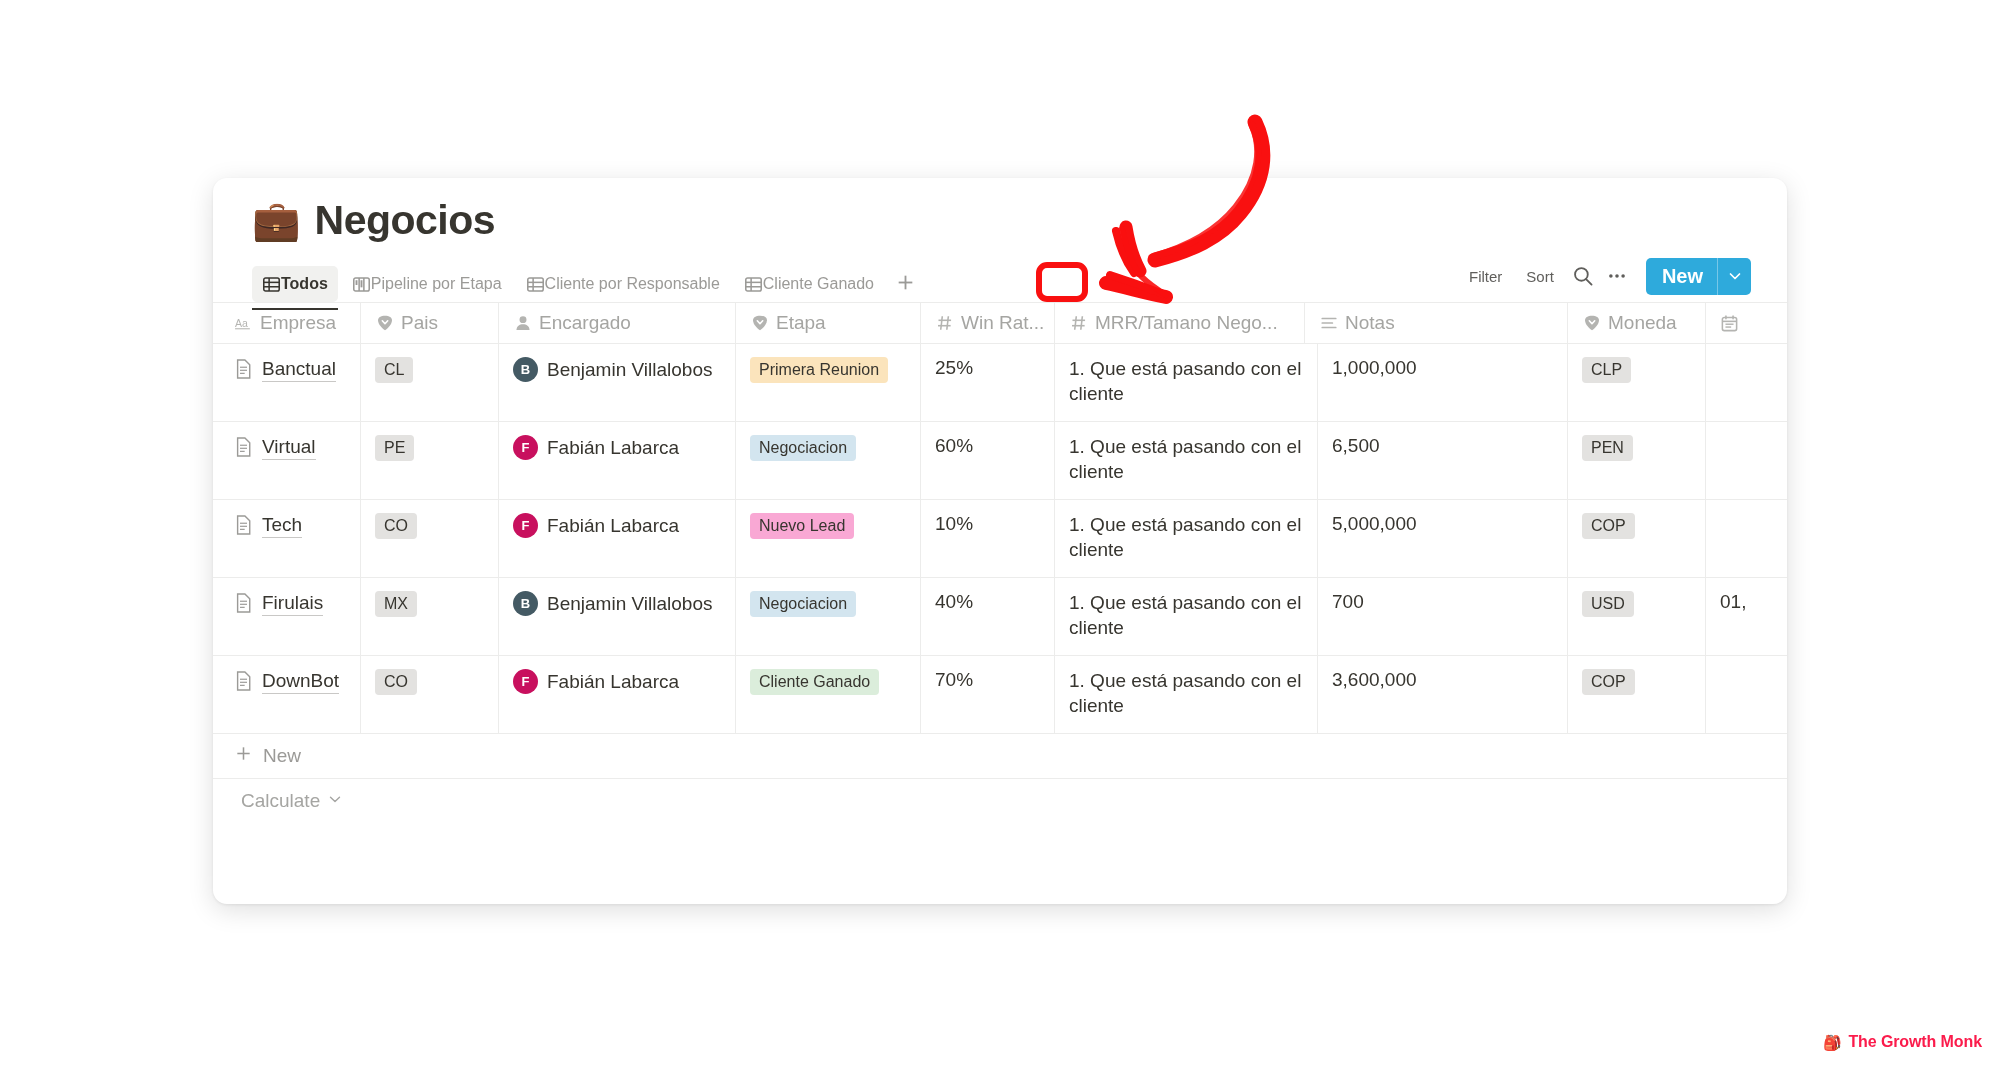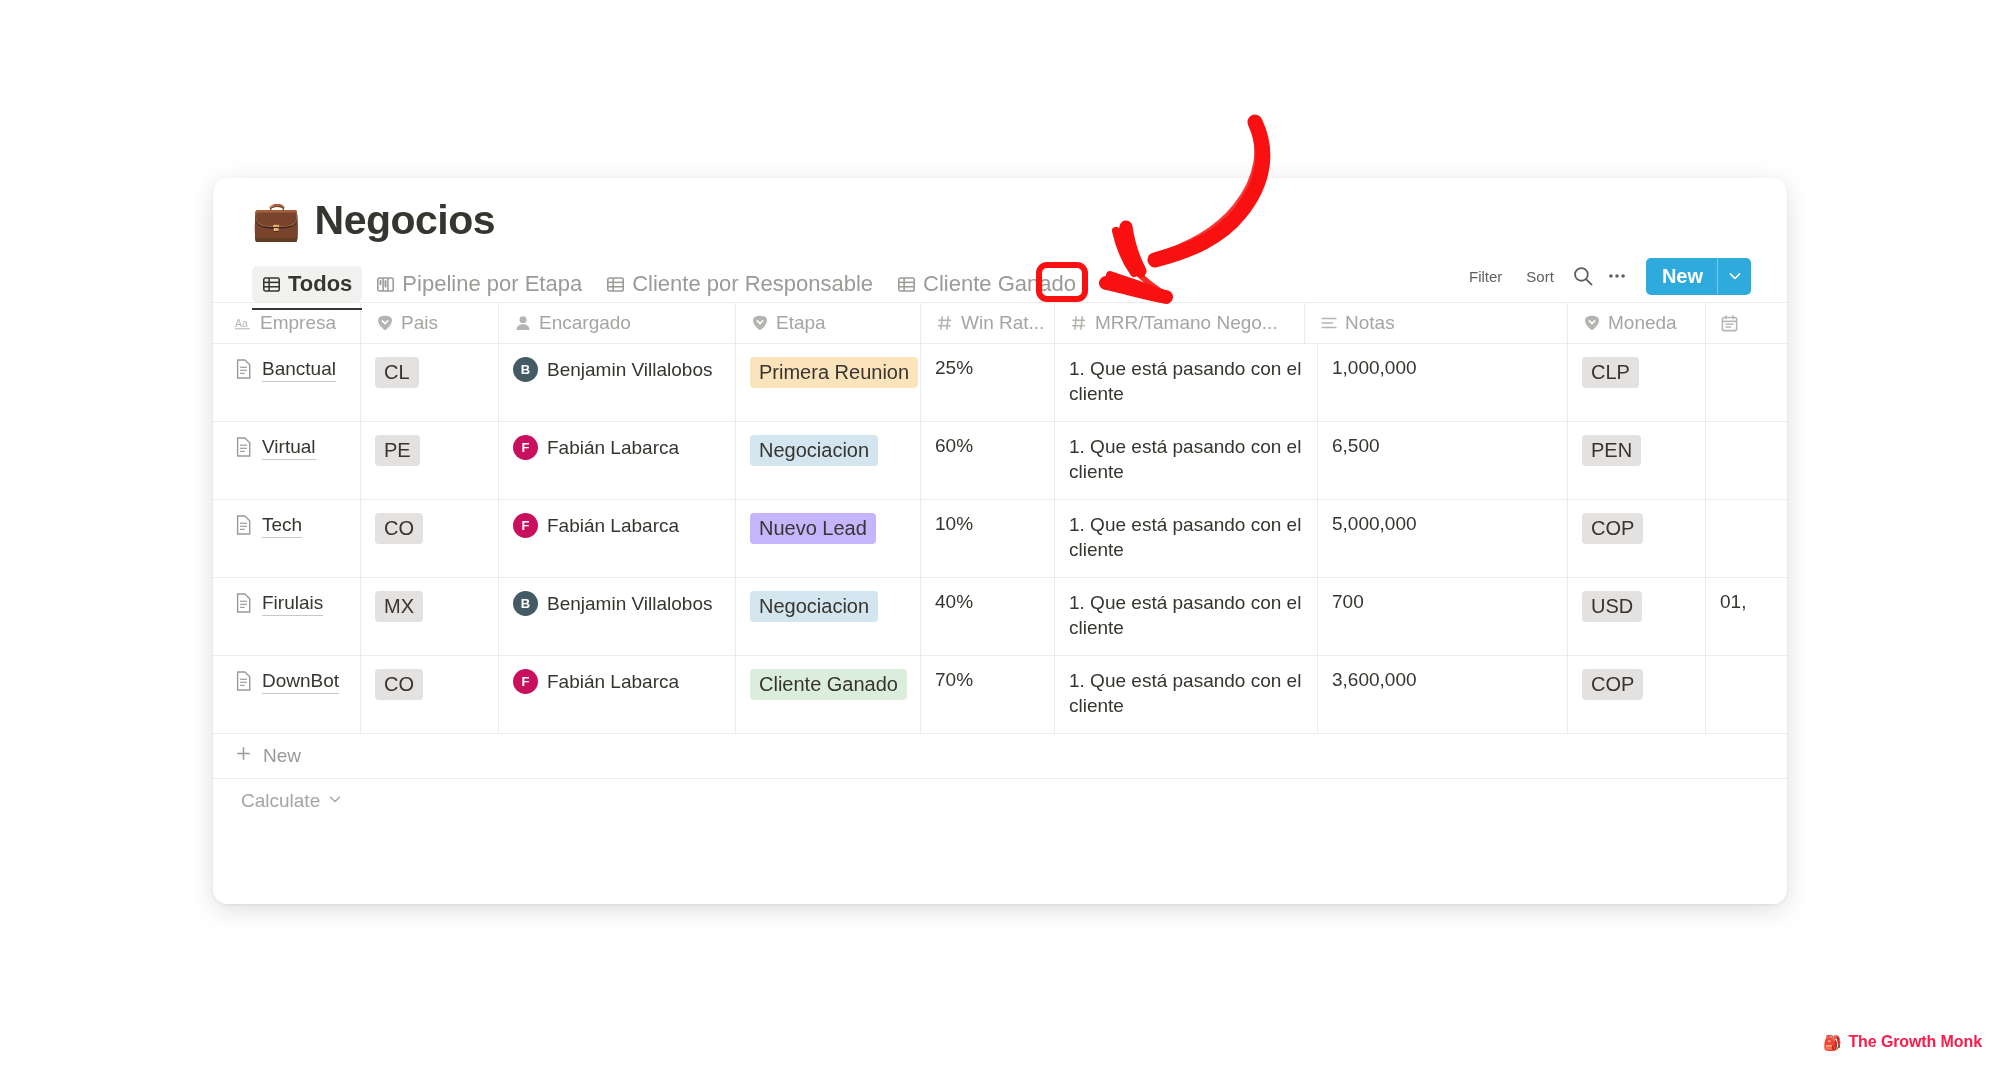--- a/index.html
+++ b/index.html
@@ -60,26 +60,25 @@
     position: relative;
   }
   .tabs {
     display: flex;
     align-items: flex-end;
     height: 52px;
   }
   .tab {
     display: flex;
     align-items: center;
-    gap: 7px;
     height: 36px;
     padding: 2px 10px;
     margin-right: 4px;
     border-radius: 5px;
-    font-size: 22px;
+    font-size: 16px;
     color: #9b9a97;
     cursor: pointer;
     position: relative;
     white-space: nowrap;
     box-sizing: border-box;
   }
   .tab.active {
     color: #37352f;
     font-weight: bold;
     background: #f1f1ef;
@@ -253,21 +252,21 @@
     color: #37352f;
     border-bottom: 1px solid #c9c8c6;
     line-height: 1.25;
     cursor: pointer;
   }
 
   .tag {
     display: inline-block;
     border-radius: 4px;
     padding: 3px 9px 4px;
-    font-size: 20px;
+    font-size: 16px;
     line-height: 1.2;
     color: #37352f;
     background: #e3e2e0;
     white-space: nowrap;
   }
 
   .person {
     display: flex;
     align-items: center;
     gap: 9px;
@@ -636,21 +635,21 @@
         <div class="tcell c-pais">
           <span class="tag">CO</span>
         </div>
         <div class="tcell c-enc">
           <span class="person">
             <span class="avatar" style="background:#c8105e">F</span>
             <span class="person-name">Fabián Labarca</span>
           </span>
         </div>
         <div class="tcell c-etapa">
-          <span class="tag" style="background:#c4b5fd">Nuevo Lead</span>
+          <span class="tag" style="background:#f9a8d4">Nuevo Lead</span>
         </div>
         <div class="tcell c-win">
           <span class="num-cell">10%</span>
         </div>
         <div class="tcell c-notas">
           <span class="notas-text">1. Que está pasando con el cliente</span>
         </div>
         <div class="tcell c-mrr">
           <span class="num-cell">5,000,000</span>
         </div>

